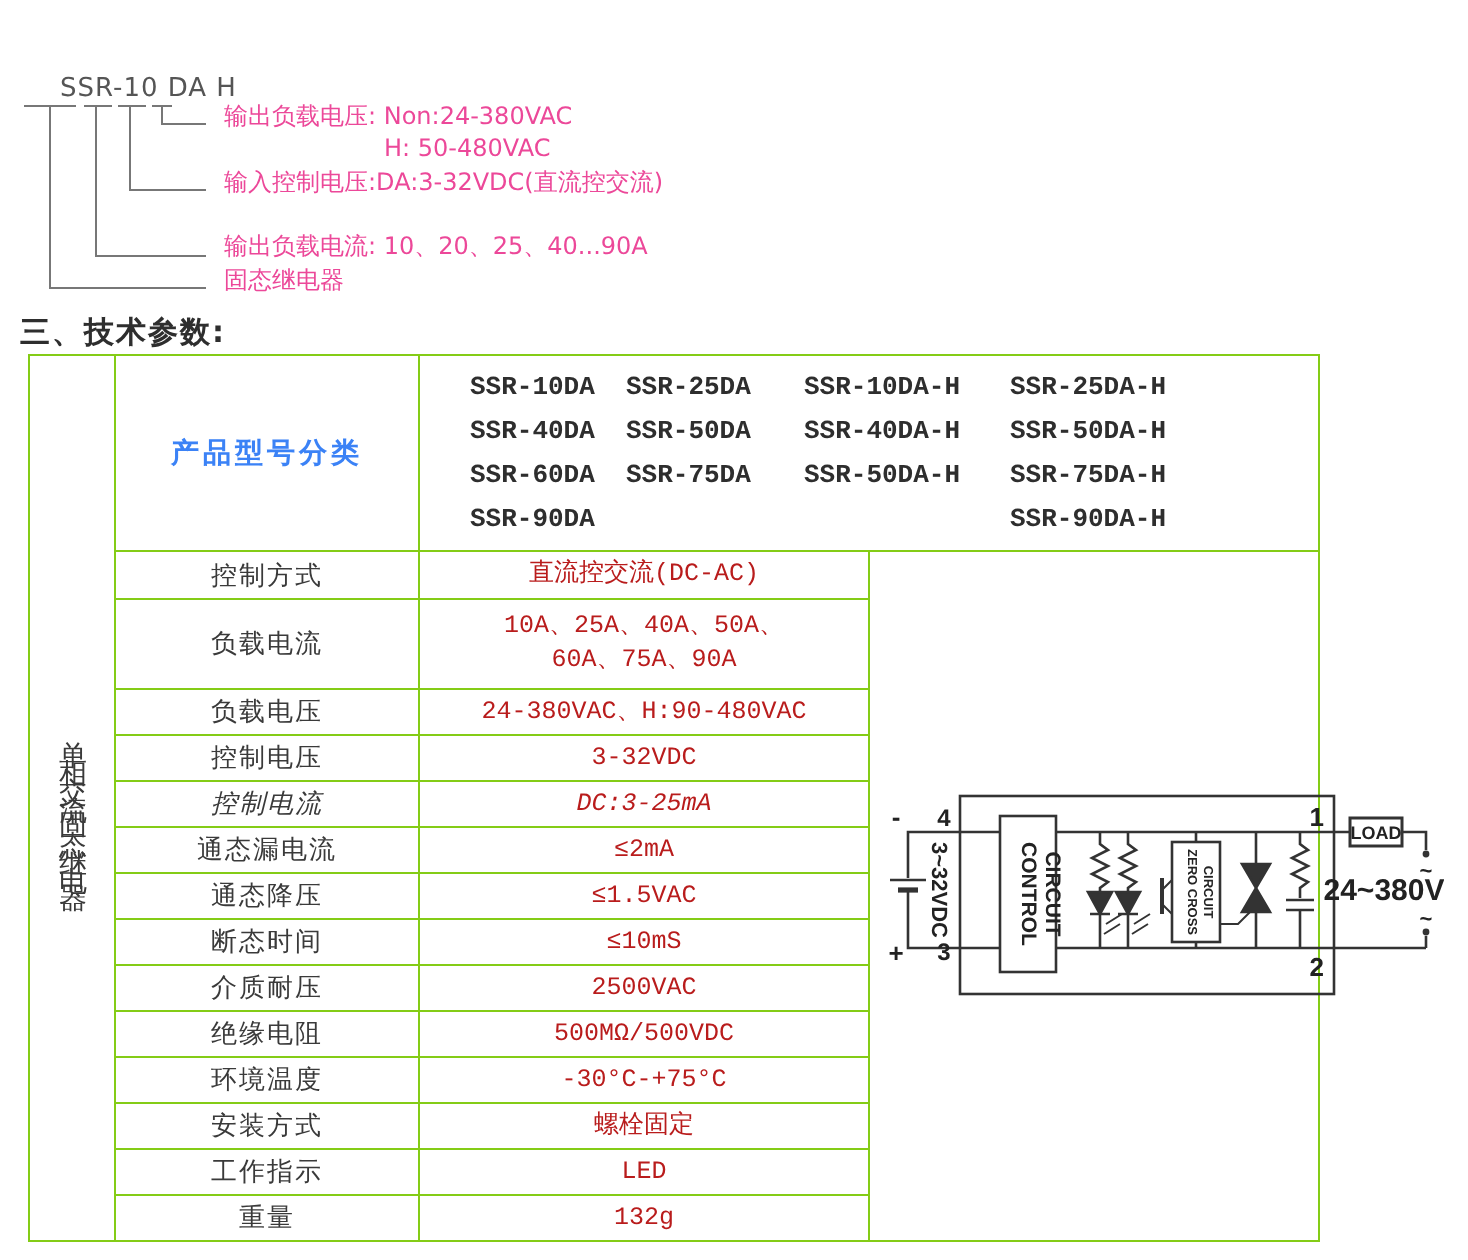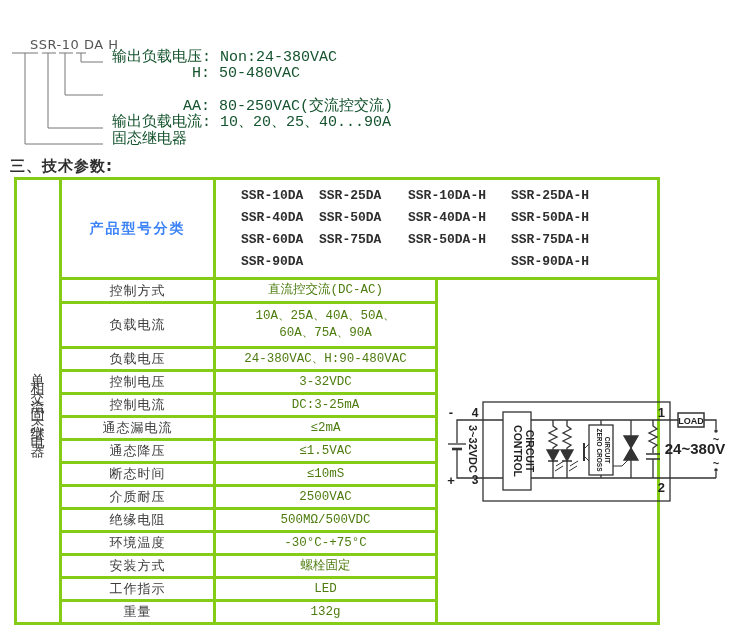--- a/index.html
+++ b/index.html
@@ -15,31 +15,31 @@
     position:absolute;
     font-size:15px;font-weight:bold;color:#2e2e2e;
     letter-spacing:1px;
   }
   .model-code{
     position:absolute;left:8px;top:37px;
     font-size:13px;color:#555;letter-spacing:.5px;margin-left:22px;
   }
   .legend-label{
     position:absolute;
-    font-size:15px;color:#14532d;white-space:nowrap;line-height:14px;font-family:Liberation Mono, monospace;
+    font-size:12px;color:#ec4899;white-space:nowrap;line-height:14px;
   }
   .breakdown-svg{position:absolute;left:0;top:40px;}
   
   table.spec{
     position:absolute;left:14px;top:177px;
     border-collapse:collapse;table-layout:fixed;
     width:646px;
   }
   table.spec td{
-    border:3px solid #84cc16;
+    border:1px solid #84cc16;
     padding:0;vertical-align:middle;
   }
   td.colA{width:42px;text-align:center;}
   td.colB{width:151px;}
   td.colC{width:164px;}
   .side-label{
     writing-mode:vertical-lr;text-orientation:upright;
     font-size:14px;color:#3a3a3a;letter-spacing:9px;
     margin:0 auto;
   }
@@ -54,21 +54,21 @@
     font-family:"Liberation Mono","DejaVu Sans Mono",monospace;
     font-weight:bold;font-size:13px;color:#2e2e2e;
     white-space:nowrap;
   }
   .spec-label{
     text-align:center;font-size:13px;color:#3a3a3a;letter-spacing:1px;
   }
   .spec-value{
     text-align:center;
     font-family:"Liberation Mono","DejaVu Sans Mono",monospace;
-    font-size:12.5px;color:#4d7c0f;
+    font-size:12.5px;color:#b91c1c;
     white-space:pre-line;line-height:17px;
   }
   td.diagram-cell{position:relative;}
   .circuit-svg{position:absolute;left:0;top:0;}
 </style>
 </head>
 <body>
 
 <div class="page">
 
@@ -77,21 +77,21 @@
 
   <svg class="breakdown-svg" width="360" height="115" viewBox="0 0 360 115" stroke="#777" stroke-width="1" fill="none">
     <path d="M12 13 H38 M25 13 V104 H103"></path>
     <path d="M42 13 H56 M48 13 V88 H103"></path>
     <path d="M59 13 H73 M65 13 V55 H103"></path>
     <path d="M76 13 H86 M81 13 V22 H103"></path>
   </svg>
 
   <div class="legend-label" style="left:112px;top:51px;">输出负载电压: Non:24-380VAC</div>
   <div class="legend-label" style="left:192px;top:67px;">H: 50-480VAC</div>
-  <div class="legend-label" style="left:183px;top:100px;">AA: 80-250VAC(交流控交流)</div>
+  <div class="legend-label" style="left:112px;top:84px;">输入控制电压:DA:3-32VDC(直流控交流)</div>
   <div class="legend-label" style="left:112px;top:116px;">输出负载电流: 10、20、25、40...90A</div>
   <div class="legend-label" style="left:112px;top:133px;">固态继电器</div>
 
   <div class="heading" style="left:10px;top:157px;">三、技术参数:</div>
 
   <table class="spec">
     <tbody>
         <tr style="height:89px;">
       <td class="colA" rowspan="15">
         <div class="side-label">单相交流固态继电器</div>
@@ -210,21 +210,21 @@
 60A、75A、90A</td>
     </tr>
     <tr style="height:23px;">
       <td class="colB spec-label">负载电压</td>
       <td class="colC spec-value">24-380VAC、H:90-480VAC</td>
     </tr>
     <tr style="height:23px;">
       <td class="colB spec-label">控制电压</td>
       <td class="colC spec-value">3-32VDC</td>
     </tr>
-    <tr style="height:23px;">
+    <tr style="height:23px;font-style:italic;">
       <td class="colB spec-label">控制电流</td>
       <td class="colC spec-value">DC:3-25mA</td>
     </tr>
     <tr style="height:23px;">
       <td class="colB spec-label">通态漏电流</td>
       <td class="colC spec-value">≤2mA</td>
     </tr>
     <tr style="height:23px;">
       <td class="colB spec-label">通态降压</td>
       <td class="colC spec-value">≤1.5VAC</td>

